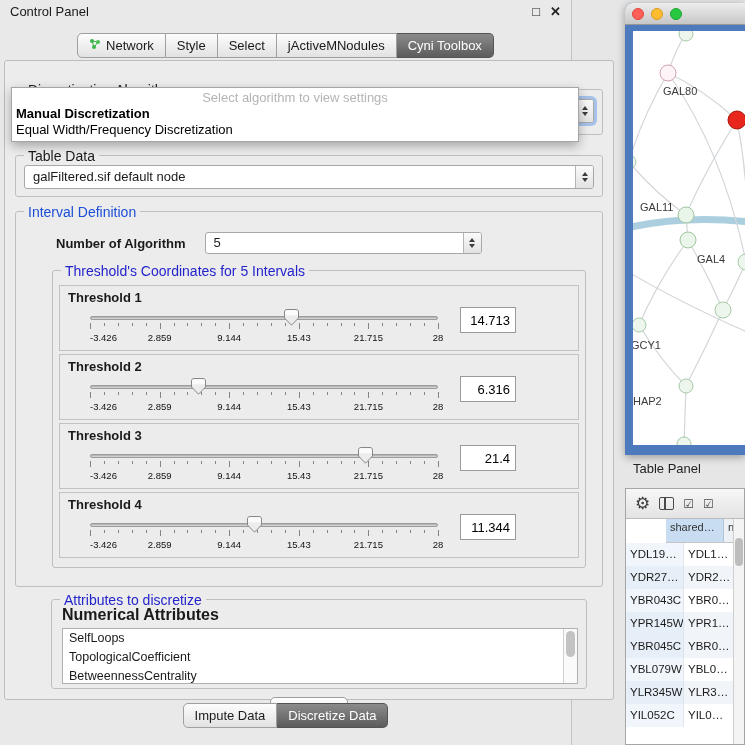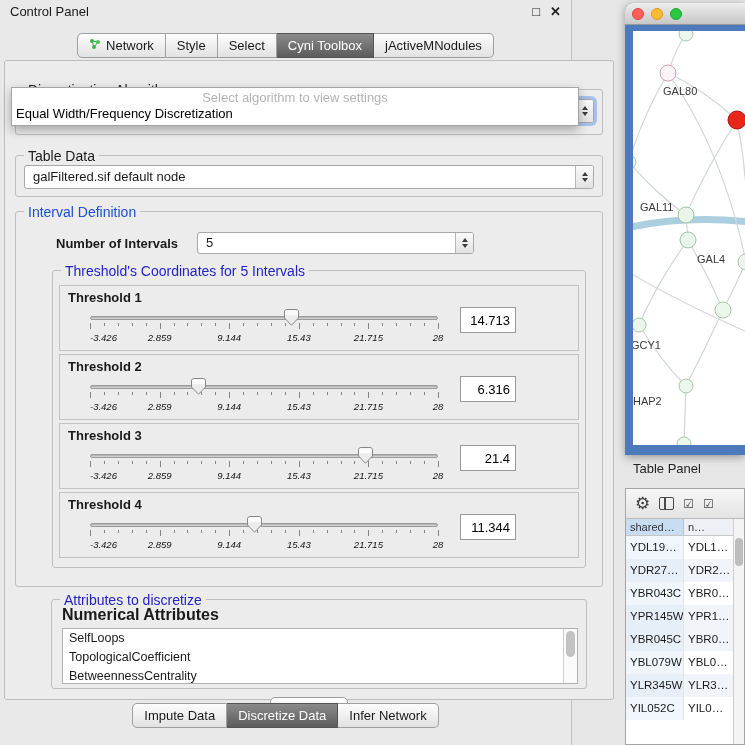--- a/index.html
+++ b/index.html
@@ -54,21 +54,21 @@
   .thr-panel { position:relative; height:66px; border:1px solid #c2c2c2; background:#ececec; margin-bottom:3px; }
   .thr-label { position:absolute; left:8px; top:4px; font-size:13px; font-weight:bold; }
   .thr-slider { position:absolute; left:30px; right:140px; top:24px; height:40px; }
   .track { position:absolute; left:0; right:0; top:6px; height:4px; background:#d4d4d4; border:1px solid #9c9c9c; border-radius:3px; box-shadow:inset 0 1px 1px rgba(0,0,0,.15); }
   .thumb { position:absolute; top:-1px; width:15px; height:17px; margin-left:-7px; }
   .ticks { position:absolute; left:0; right:0; top:13px; height:8px; }
   .tick { position:absolute; width:1px; background:#848484; top:0; }
   .tick { height:3px; }
   .tick.major { height:6px; }
   .tick-labels { position:absolute; left:0; right:0; top:22px; height:12px; font-size:9.5px; color:#111; }
-  .tick-label { position:absolute; transform:translateX(-50%); white-space:nowrap;font-style:italic; }
+  .tick-label { position:absolute; transform:translateX(-50%); white-space:nowrap; }
   .tick-label.first { transform:none; }
   .thr-value { position:absolute; right:62px; top:21px; width:56px; height:26px; background:#fff; border:1px solid #9a9a9a; font-size:13px; font-family:"Liberation Sans",sans-serif; text-align:right; padding-right:5px; }
 
   .attr-group { margin:12px 26px 0 46px; height:90px; }
   .attr-sub { font-size:16px; font-weight:bold; margin:6px 0 0 10px; }
   .attr-list { position:relative; margin:4px 8px 0 10px; height:56px; background:#fff; border:1px solid #b0b0b0; overflow:hidden; }
   .attr-item { font-size:12.5px; line-height:19px; padding-left:6px; white-space:nowrap; }
   .attr-scroll { position:absolute; right:0; top:0; bottom:0; width:14px; background:#fafafa; border-left:1px solid #d0d0d0; }
   .attr-thumb { position:absolute; left:2px; right:2px; top:2px; height:26px; background:#c3c3c3; border-radius:5px; }
 
@@ -87,21 +87,21 @@
   .node-label { font-size:11px; fill:#3a3a3a; font-family:"Liberation Sans",sans-serif; }
 
   .table-panel-label { position:absolute; left:625px; top:461px; width:120px; font-size:13px; color:#222; padding-left:8px; }
 
   .table-window { position:absolute; left:625px; top:488px; width:120px; height:257px; background:#fff; border:1px solid #a5a5a5; }
   .table-toolbar { height:30px; background:linear-gradient(#f7f7f7,#e3e3e3); border-bottom:1px solid #bcbcbc; display:flex; align-items:center; gap:9px; padding:0 9px; }
   .tb-gear { font-size:17px; color:#3c3c3c; line-height:1; }
   .tb-cols { width:15px; height:13px; border:1.5px solid #4a4a4a; border-radius:2px; position:relative; }
   .tb-cols::after { content:''; position:absolute; left:4px; top:0; bottom:0; width:1.5px; background:#4a4a4a; }
   .tb-chk { font-size:12px; color:#4a4a4a; line-height:1; }
-  .table-header { display:flex; height:17px; border-bottom:1px solid #c5c5c5; font-size:11px; color:#333; }
+  .table-header { display:flex; height:24px; border-bottom:1px solid #c5c5c5; font-size:11px; color:#333;margin-left:40px; }
   .hcell { padding:2px 4px; overflow:hidden; white-space:nowrap; }
   .hcell.col1 { width:58px; background:#c8ddf2; border-right:1px solid #b2c4d8; }
   .hcell.col2 { flex:1; background:#edf1f5; }
   .trow { display:flex; height:23px; font-size:11.5px; line-height:23px; }
   .trow.alt { background:#f1f5fa; }
   .tcell { overflow:hidden; white-space:nowrap; padding:0 4px; }
   .tcell.col1 { width:58px; background:rgba(205,225,245,.30); border-right:1px solid #dde4ec; }
   .tcell.col2 { flex:1; }
   .table-scroll { position:absolute; right:0; top:30px; bottom:0; width:11px; background:#f4f4f4; border-left:1px solid #cfcfcf; }
   .t-thumb { position:absolute; left:1px; right:1px; top:19px; height:28px; background:#bdbdbd; border-radius:5px; }
@@ -125,63 +125,64 @@
             <circle cx="5" cy="9" r="2" fill="#3bb54a"></circle>
           </svg></span>
       <span>Network</span>
     </div>
     <div class="tab">
         <span>Style</span>
       </div>
     <div class="tab">
         <span>Select</span>
       </div>
+    <div class="tab">
+        <span>jActiveMNodules</span>
+      </div>
     <div class="tab active">
         <span>Cyni Toolbox</span>
-      </div>
-    <div class="tab">
-        <span>jActiveMNodules</span>
       </div>
   </div>
 
   <div class="main-panel">
 
     <div class="group algo-group">
       <span class="group-title">Discretization Algorithm</span>
       <div class="combo algo-combo">
         <span class="combo-text"></span>
         <span class="stepper">
             <i class="up"></i>
             <i class="down"></i>
           </span>
       </div>
     </div>
 
     <div class="popup">
       <div class="popup-placeholder">Select algorithm to view settings</div>
       <div>
+          <div class="popup-item sel">Manual Discretization</div>
           <div class="popup-item">Equal Width/Frequency Discretization</div>
         </div>
     </div>
 
     <div class="group td-group">
       <span class="group-title">Table Data</span>
       <div class="combo td-combo">
         <span class="combo-text">galFiltered.sif default node</span>
         <span class="stepper">
             <i class="up"></i>
             <i class="down"></i>
           </span>
       </div>
     </div>
 
     <div class="group interval-group">
       <span class="group-title green-t">Interval Definition</span>
       <div class="noi-row">
-        <span class="noi-label">Number of Intervals</span>
+        <span class="noi-label">Number of Algorithm</span>
         <div class="combo noi-combo">
           <span class="combo-text">5</span>
           <span class="stepper">
               <i class="up"></i>
               <i class="down"></i>
             </span>
         </div>
       </div>
       <div class="group thr-group">
         <span class="group-title blue-t">Threshold's Coordinates for 5 Intervals</span>
@@ -396,23 +397,20 @@
     <button class="apply-btn">Apply</button>
   </div>
 
   <div class="bottom-tabbar">
     <div class="tab">
         <span>Impute Data</span>
       </div>
     <div class="tab active">
         <span>Discretize Data</span>
       </div>
-    <div class="tab">
-        <span>Infer Network</span>
-      </div>
   </div>
 </div>
 
 <div class="net-window">
   <div class="net-titlebar">
     <span class="light red"></span>
     <span class="light yellow"></span>
     <span class="light green"></span>
   </div>
   <div class="net-canvas">

